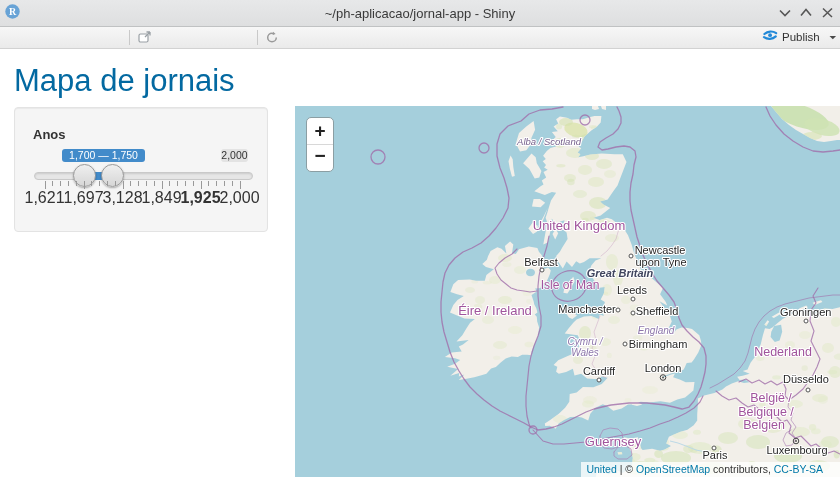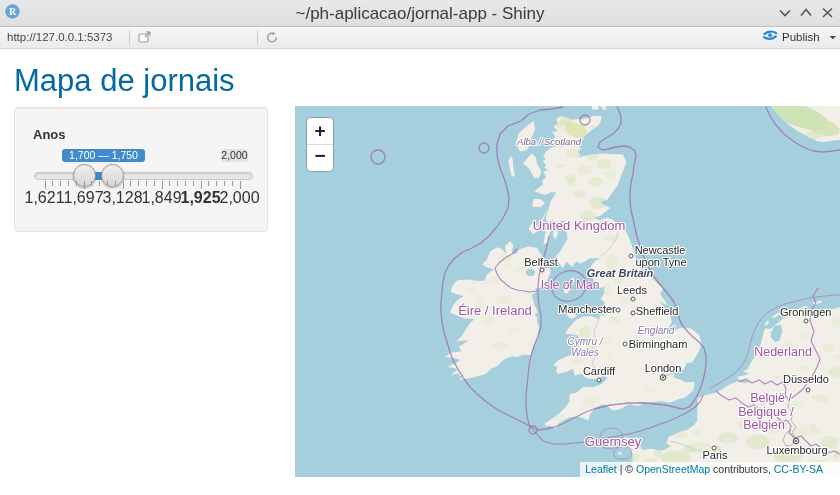--- a/index.html
+++ b/index.html
@@ -1,17 +1,17 @@
 <!DOCTYPE html>
 <html><head><meta charset="utf-8"><style>
 html,body{margin:0;padding:0;width:840px;height:495px;overflow:hidden;background:#fff;
 font-family:"Liberation Sans",sans-serif;}
 #titlebar{position:absolute;left:0;top:0;width:840px;height:26px;
 background:linear-gradient(#e7e8e9,#dedfe0);border-bottom:1px solid #c0c2c3;}
-#title{position:absolute;left:0;top:0;width:840px;text-align:center;font-size:17px;color:#3a3a3a;line-height:27px;}
+#title{position:absolute;left:0;top:0;width:840px;text-align:center;font-size:13px;color:#3a3a3a;line-height:27px;}
 #toolbar{position:absolute;left:0;top:27px;width:840px;height:21px;
 background:linear-gradient(#f7f7f7,#eaeaea);border-bottom:1px solid #d2d2d2;}
 .tbtext{position:absolute;top:0;height:21px;line-height:21px;font-size:11.5px;color:#333;}
 .sep{position:absolute;top:3px;height:15px;width:1px;background:#c9c9c9;}
 #content{position:static;}
 h2{position:absolute;left:14px;top:63px;margin:0;font-size:31px;font-weight:400;color:#0369a1;line-height:1;margin-top:2px;}
 #well{position:absolute;left:14px;top:107px;box-sizing:content-box;width:252px;height:123px;background:#f5f5f5;
 border:1px solid #e3e3e3;border-radius:4px;box-shadow:inset 0 1px 1px rgba(0,0,0,0.05);}
 #anos{position:absolute;left:18px;top:19px;font-size:13px;font-weight:bold;color:#333;}
 #fromto{position:absolute;left:47px;top:41px;width:83px;height:13px;background:#428bca;border-radius:3px;
@@ -40,21 +40,20 @@
  <div id="title">~/ph-aplicacao/jornal-app - Shiny</div>
  <svg width="840" height="26" style="position:absolute;left:0;top:0">
   <circle cx="12.5" cy="11.5" r="7.2" fill="#68a3d6"></circle>
   <text x="12.5" y="15.3" font-size="10" font-weight="bold" fill="#fff" text-anchor="middle" font-family="Liberation Serif">R</text>
   <polyline points="780,10.5 785,15.5 790,10.5" fill="none" stroke="#565656" stroke-width="1.6"></polyline>
   <polyline points="801,15.5 806,9.5 811,15.5" fill="none" stroke="#565656" stroke-width="1.6"></polyline>
   <path d="M823,8.5 L832,17 M832,8.5 L823,17" stroke="#565656" stroke-width="1.5"></path>
  </svg>
 </div>
 <div id="toolbar">
- <div class="tbtext" style="left:7px;color:#444;">http://127.0.0.1:5373</div>
  <div class="sep" style="left:129px;"></div>
  <svg width="18" height="21" style="position:absolute;left:137px;top:0">
   <rect x="2" y="7" width="9" height="8" rx="1.5" fill="#fff" stroke="#9aa0a5" stroke-width="1.2"></rect>
   <path d="M8,10 L13,5 M13,5 L9.5,5 M13,5 L13,8.5" stroke="#9aa0a5" stroke-width="1.3" fill="none"></path>
  </svg>
  <div class="sep" style="left:257px;"></div>
  <svg width="16" height="21" style="position:absolute;left:264px;top:0">
   <circle cx="8" cy="10.5" r="4.3" fill="none" stroke="#9a9a9a" stroke-width="1.5" stroke-dasharray="22 5"></circle>
   <path d="M11.6,6.9 L9.1,4.8 L8.7,8.0 Z" fill="#9a9a9a"></path>
  </svg>
@@ -360,15 +359,15 @@
 <text x="780" y="316" font-size="11" fill="#262626" text-anchor="start" stroke="#ffffff" stroke-width="2.2" paint-order="stroke" stroke-linejoin="round">Groningen</text>
 <circle cx="806" cy="321" r="2" fill="#fff" stroke="#555" stroke-width="1"></circle>
 <text x="783" y="383" font-size="11" fill="#262626" text-anchor="start" stroke="#ffffff" stroke-width="2.2" paint-order="stroke" stroke-linejoin="round">Düsseldo</text>
 <circle cx="808" cy="390" r="2" fill="#fff" stroke="#555" stroke-width="1"></circle>
       </svg>
   <div id="zoomctl">
         <div class="zb" style="top:0">+</div>
         <div id="zoomdiv"></div>
         <div class="zb" style="top:26px;line-height:23px;">−</div>
       </div>
-  <div id="attrib"><span class="lnk">Leaflet</span> | © <span class="lnk">OpenStreetMap</span> contributors, <span class="lnk">CC-BY-SA</span></div>
+  <div id="attrib"><span class="lnk">United</span> | © <span class="lnk">OpenStreetMap</span> contributors, <span class="lnk">CC-BY-SA</span></div>
  </div>
 </div>
 
 </body></html>

